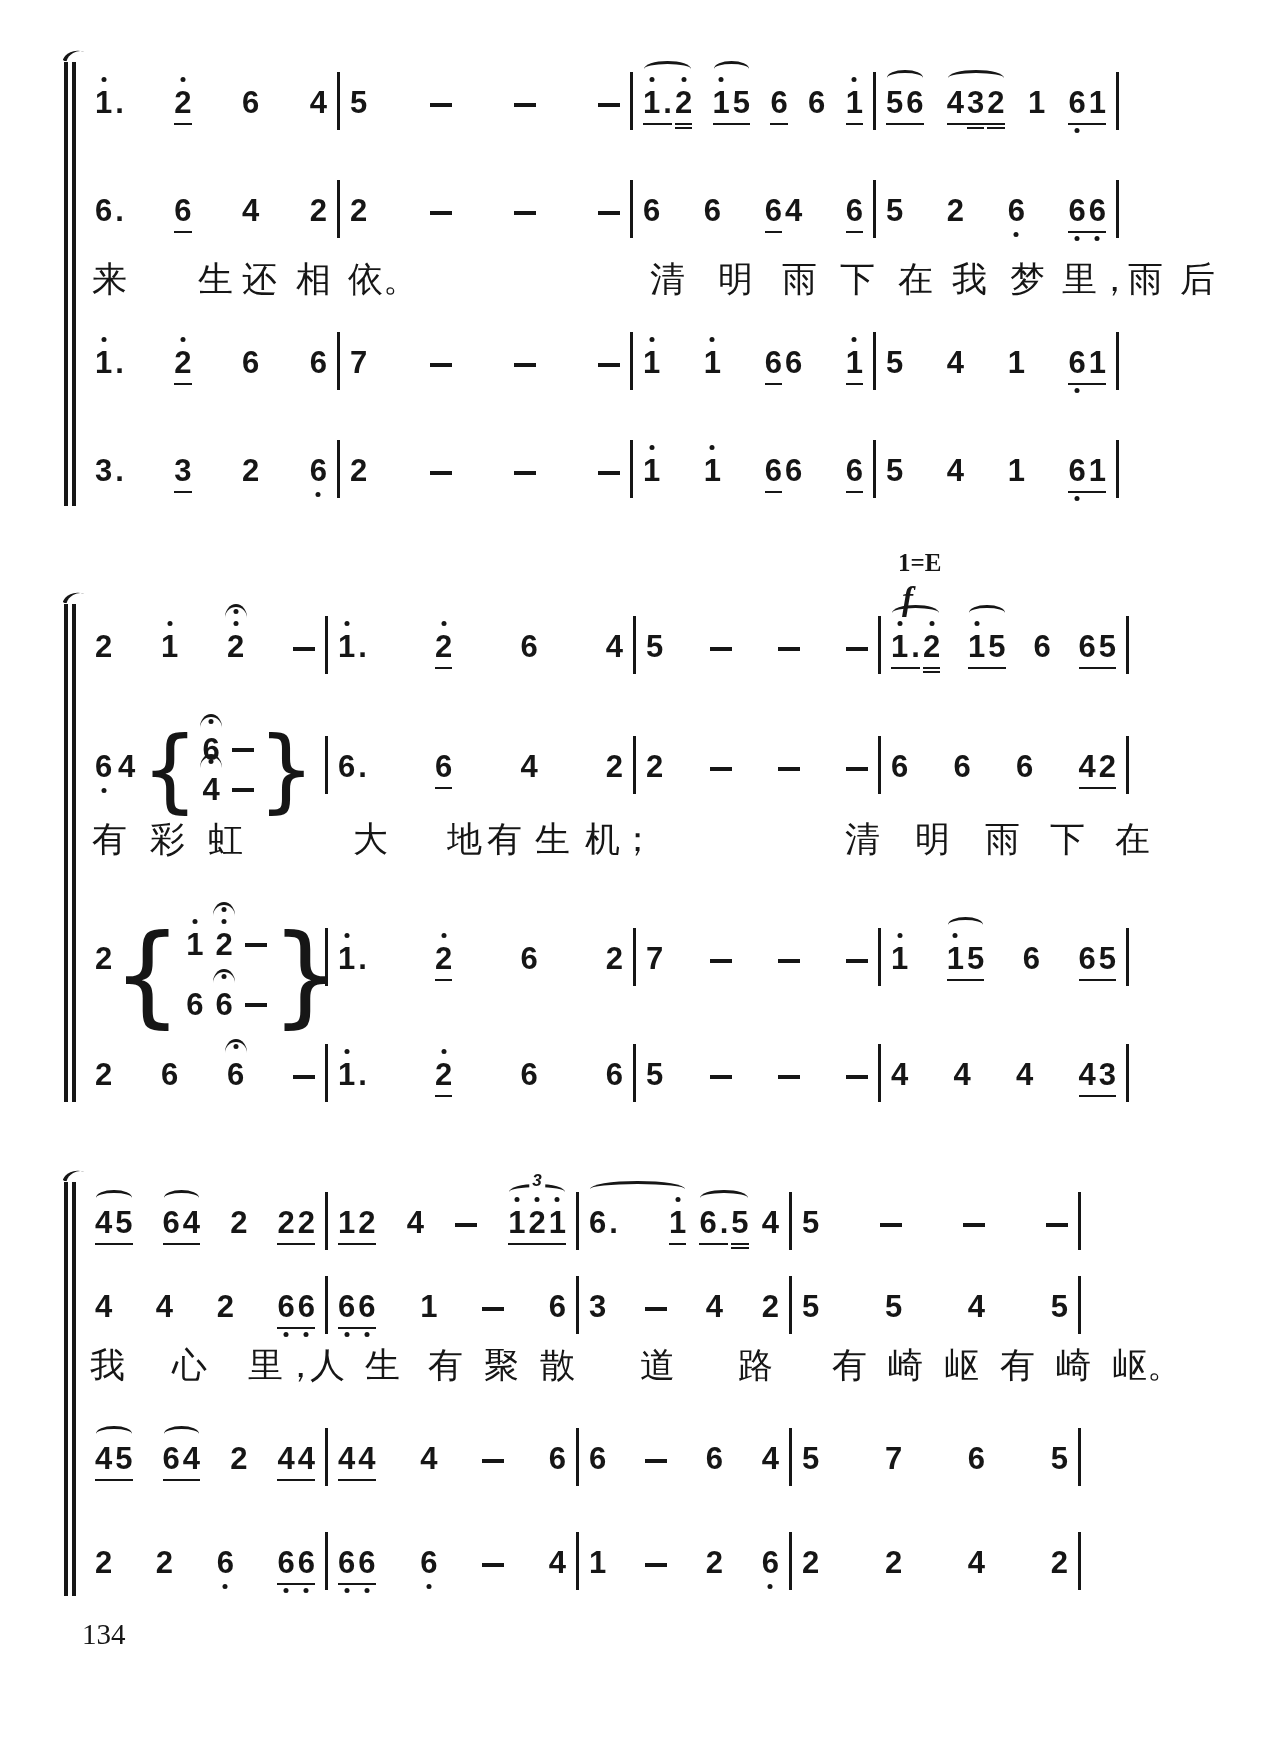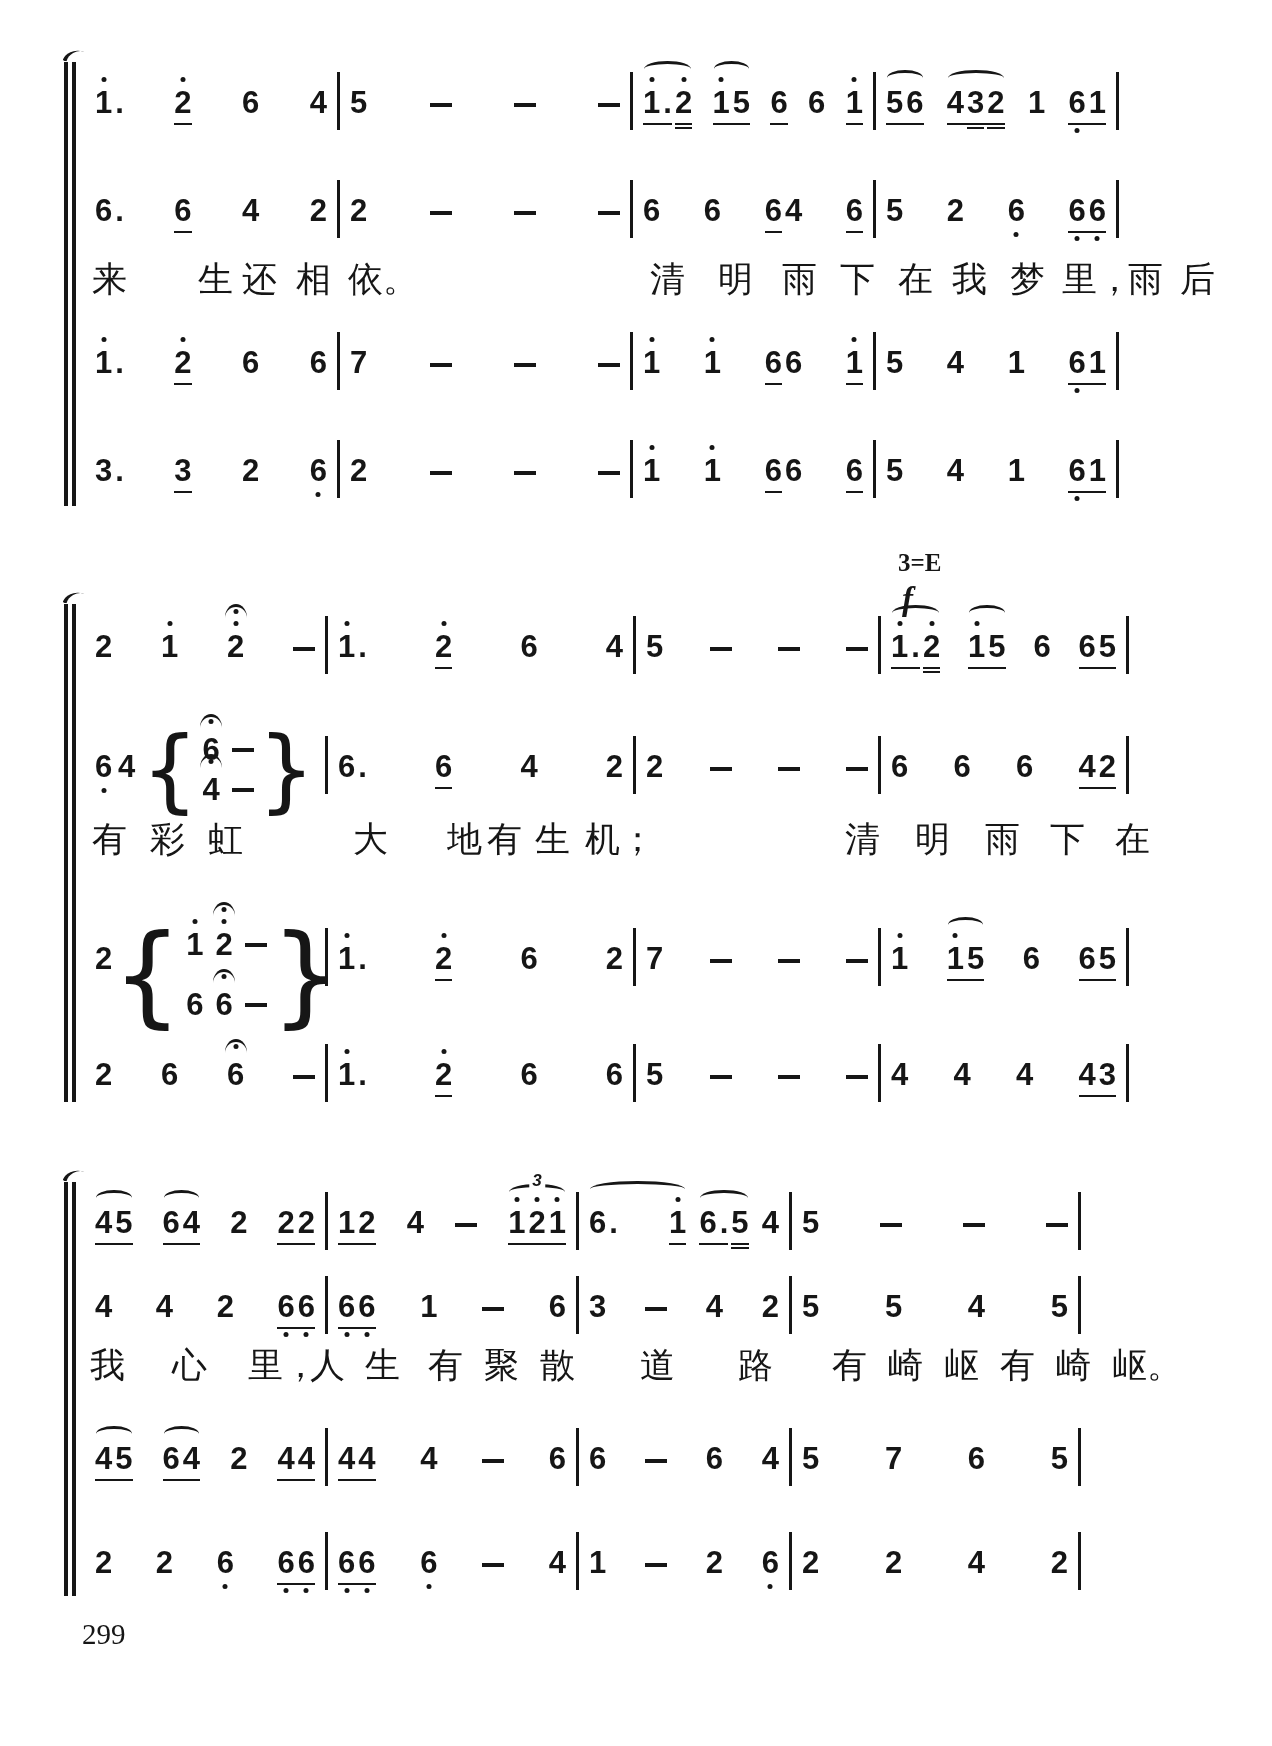--- a/index.html
+++ b/index.html
@@ -42,23 +42,23 @@
     line-height:1.05;white-space:nowrap}
   .keysig{position:absolute;font-weight:bold;font-size:25px;font-family:"Liberation Serif",serif}
   .dyn{position:absolute;font-family:"Liberation Serif",serif;font-weight:bold;
     font-style:italic;font-size:33px}
   .pgnum{position:absolute;font-family:"Liberation Serif",serif;font-size:29px}
 </style>
 </head>
 <body>
 
 <div class="page" id="page">
-  <span class="keysig" style="left:898px;top:549px">3=E</span>
+  <span class="keysig" style="left:898px;top:549px">1=E</span>
   <span class="dyn" style="left:902px;top:581px">f</span>
-  <span class="pgnum" style="left:82px;top:1618px">299</span>
+  <span class="pgnum" style="left:82px;top:1618px">134</span>
 <span class="brk" style="top: 62px; height: 444px;"></span>
     <span class="mline" style="left: 85px; top: 84px;">
       <span class="meas" style="width: 252px;">
         <span class="grp">
           <span class="note">
             <span class="dg">1<span class="hd"></span></span>
             <span class="aug">.</span>
           </span>
         </span>
         <span class="grp">

